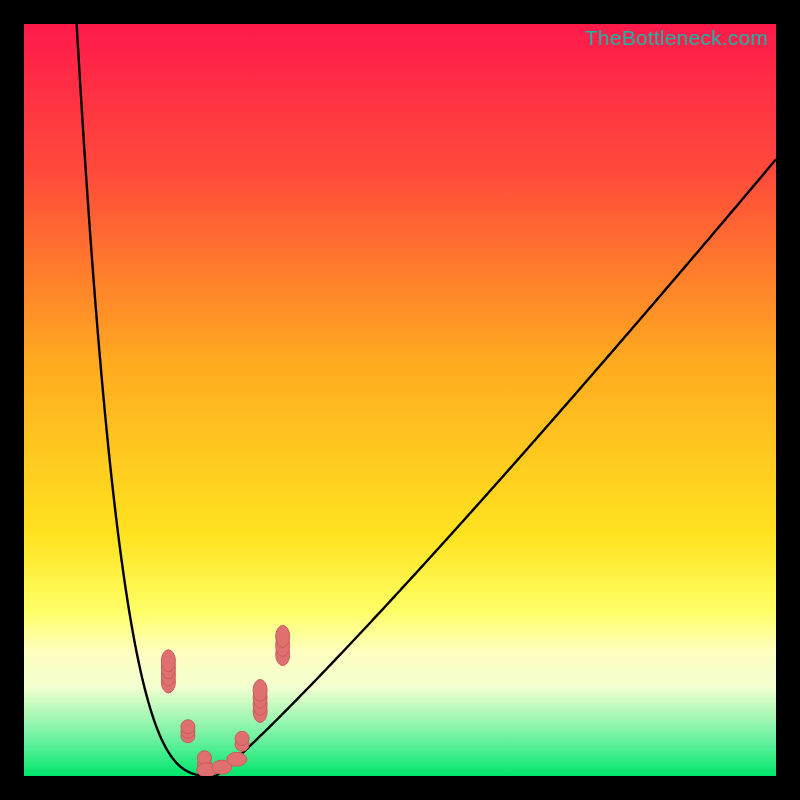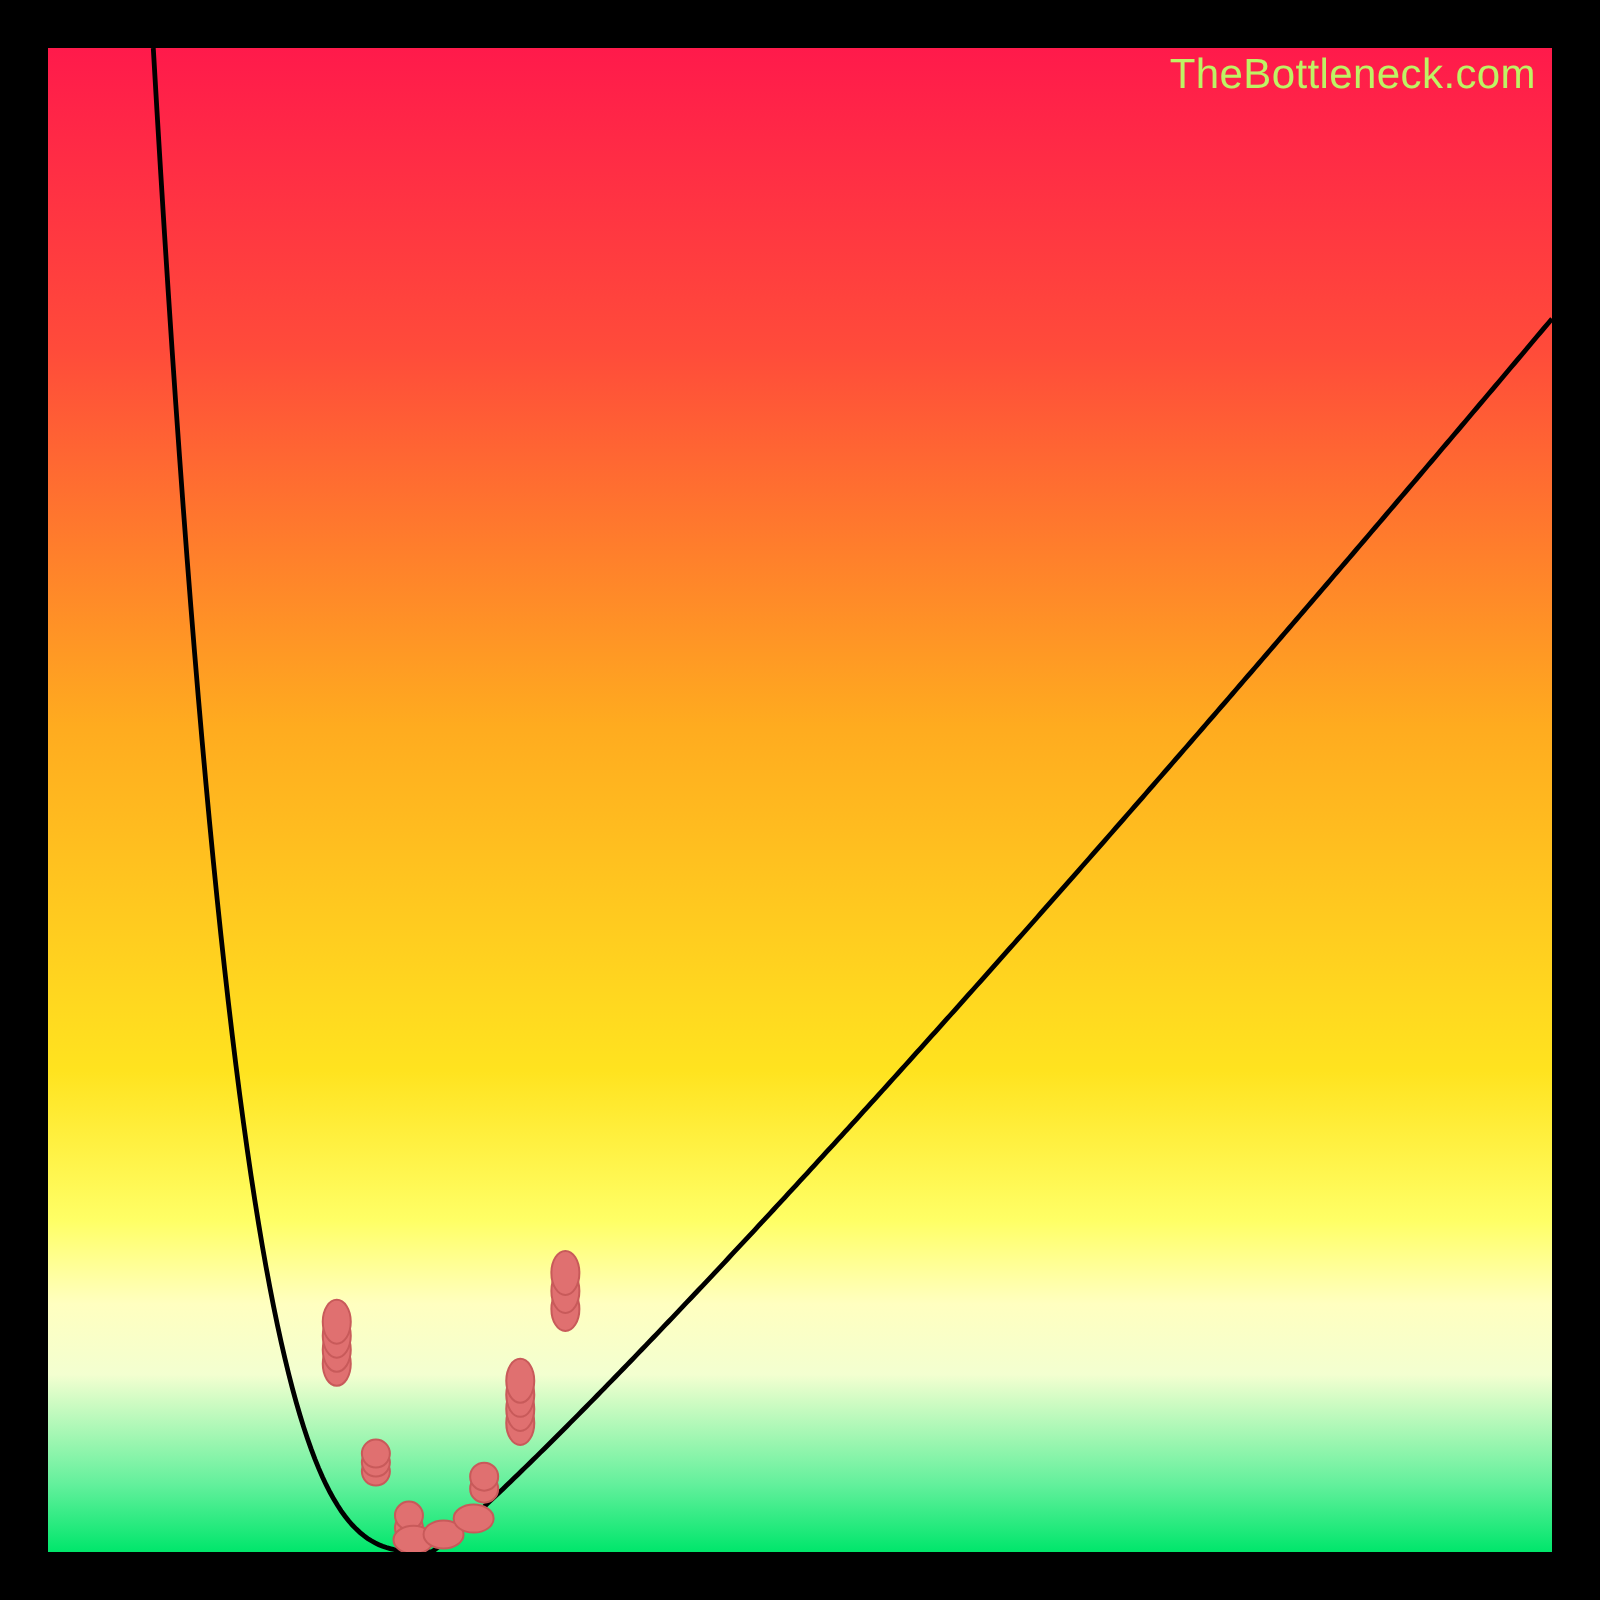--- a/index.html
+++ b/index.html
@@ -23,21 +23,21 @@
     position: absolute;
     left: 0;
     top: 0;
     width: 752px;
     height: 752px;
   }
   .watermark {
     position: absolute;
     top: 2px;
     right: 8px;
-    color: #bef264;
+    color: #14b8a6;
     font-size: 21px;
     font-weight: 500;
     letter-spacing: 0.2px;
     user-select: none;
   }
   svg {
     display: block;
   }
 </style>
 </head>

